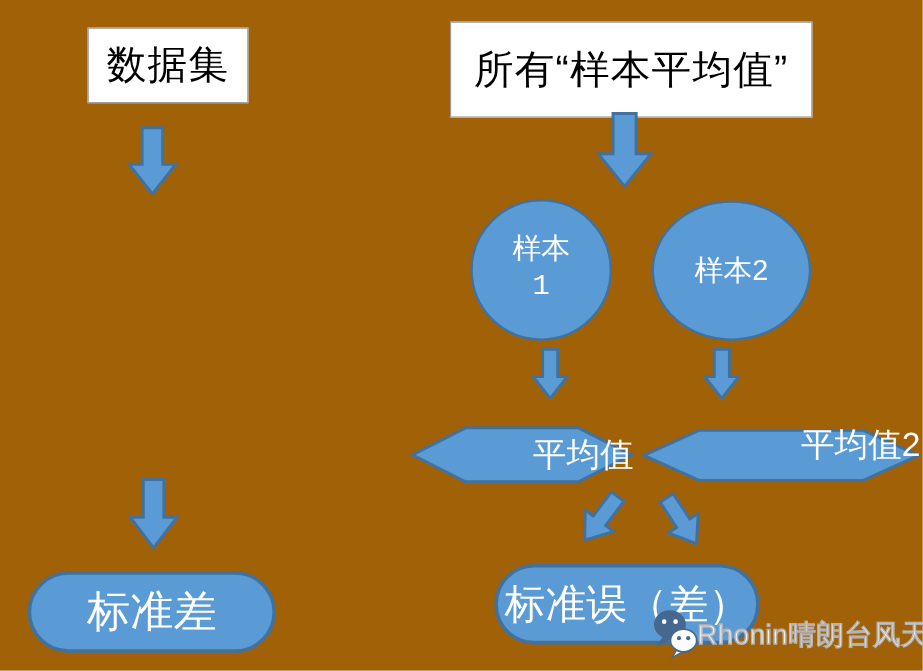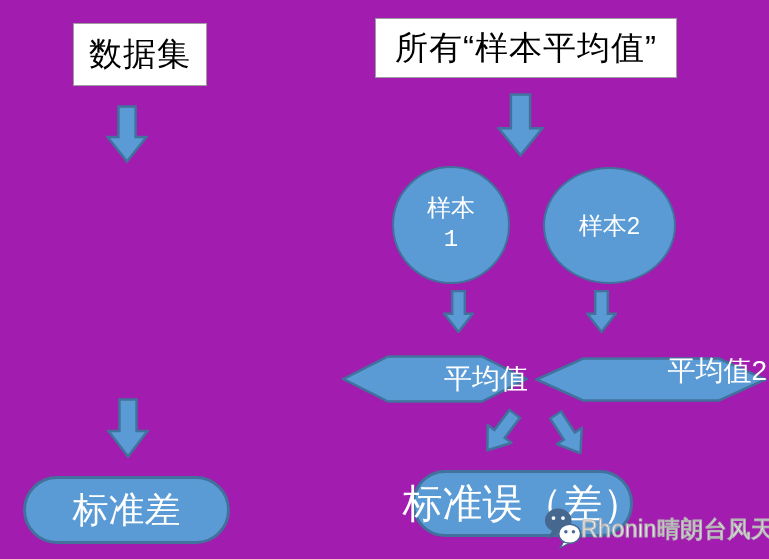--- a/index.html
+++ b/index.html
@@ -1,17 +1,17 @@
 <!DOCTYPE html>
 <html><head>
 <meta charset="utf-8">
 <style>
   html,body{margin:0;padding:0;background:#fff;}
   #canvas{
-    position:relative;width:769px;height:559px;background:#a21caf;overflow:hidden;
+    position:relative;width:769px;height:559px;background:#a16207;overflow:hidden;
     font-family:"Liberation Sans","DejaVu Sans",sans-serif;
   }
   .abs{position:absolute;}
   
   .title-box{
     background:#ffffff;border:1.5px solid #9e9e9e;box-sizing:border-box;
     display:flex;align-items:center;justify-content:center;
     color:#000;font-size:33px;letter-spacing:1px;white-space:nowrap;
   }
   
@@ -54,21 +54,21 @@
 
 
   <svg class="abs arrow-svg" style="left:107px;top:398px;" width="42" height="60" viewBox="0 0 44 60" preserveAspectRatio="none">
     <polygon points="13,1.5 31,1.5 31,33 42.5,33 22,58.5 1.5,33 13,33" fill="#5B9BD5" stroke="#41719C" stroke-width="2.5" vector-effect="non-scaling-stroke"></polygon>
   </svg>
 
   <div class="abs pill" style="left:23px;top:476px;width:207px;height:68px;border-radius:34px;font-size:36px;">
     <span>标准差</span>
   </div>
 
-  <div class="abs title-box" style="left:375px;top:18px;width:302px;height:60px;">
+  <div class="abs title-box" style="left:375px;top:18px;width:302px;height:80px;">
     <span>所有“样本平均值”</span>
   </div>
 
   <svg class="abs arrow-svg" style="left:497px;top:93px;" width="47" height="64" viewBox="0 0 44 60" preserveAspectRatio="none">
     <polygon points="13,1.5 31,1.5 31,33 42.5,33 22,58.5 1.5,33 13,33" fill="#5B9BD5" stroke="#41719C" stroke-width="2.5" vector-effect="non-scaling-stroke"></polygon>
   </svg>
 
   <div class="abs circle" style="left:392px;top:166px;width:118px;height:118px;font-family:Liberation Mono, monospace;">
     <span>
       <span style="display:block;">样本</span>
@@ -103,21 +103,21 @@
   </div>
 
   <svg class="abs arrow-svg" style="left:485px;top:408px;transform:rotate(37deg);" width="32" height="48" viewBox="0 0 44 60" preserveAspectRatio="none">
     <polygon points="13,1.5 31,1.5 31,33 42.5,33 22,58.5 1.5,33 13,33" fill="#5B9BD5" stroke="#41719C" stroke-width="2.5" vector-effect="non-scaling-stroke"></polygon>
   </svg>
 
   <svg class="abs arrow-svg" style="left:552px;top:410px;transform:rotate(-33deg);" width="32" height="48" viewBox="0 0 44 60" preserveAspectRatio="none">
     <polygon points="13,1.5 31,1.5 31,33 42.5,33 22,58.5 1.5,33 13,33" fill="#5B9BD5" stroke="#41719C" stroke-width="2.5" vector-effect="non-scaling-stroke"></polygon>
   </svg>
 
-  <div class="abs pill" style="left:412px;top:470px;width:221px;height:67px;border-radius:33px;font-size:40px;">
+  <div class="abs pill" style="left:412px;top:470px;width:221px;height:67px;border-radius:33px;font-size:34px;">
     <span>标准误（差）</span>
   </div>
 
   <svg class="abs" style="left:544px;top:506px;z-index:5;" width="38" height="44" viewBox="0 0 40 44">
     <polygon points="9,24 3,34 16,27" fill="#46688E"></polygon>
     <ellipse cx="15" cy="14" rx="14" ry="12.5" fill="#46688E"></ellipse>
     <circle cx="10" cy="11.5" r="2" fill="#fff"></circle>
     <circle cx="20" cy="11.5" r="2" fill="#fff"></circle>
     <polygon points="21,36 17,43 27,37.5" fill="#fff" stroke="#46688E" stroke-width="1.2"></polygon>
     <ellipse cx="27" cy="28" rx="11.5" ry="10" fill="#fff" stroke="#46688E" stroke-width="1.5"></ellipse>

